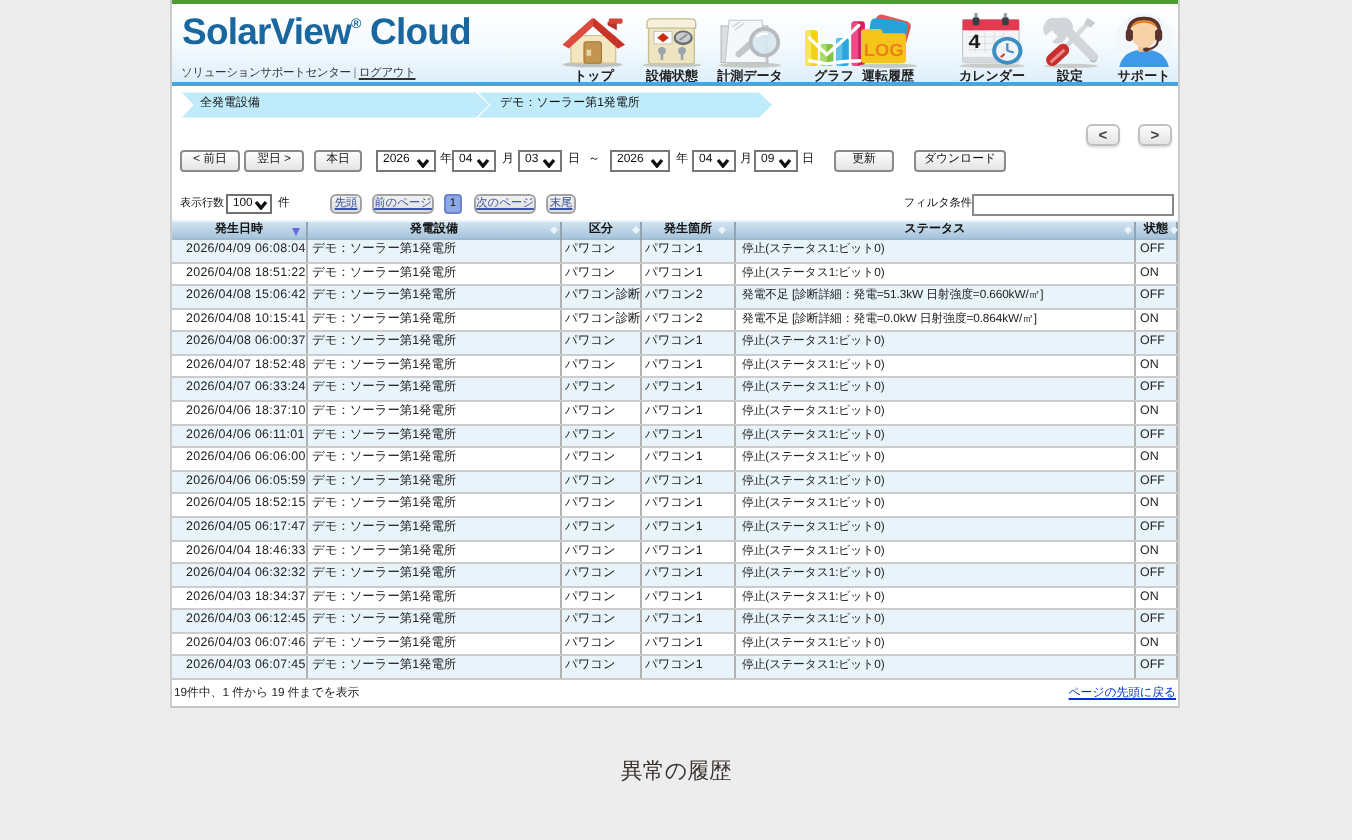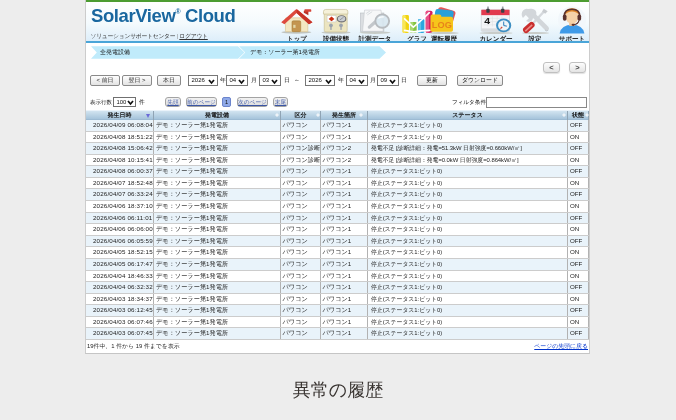--- a/index.html
+++ b/index.html
@@ -42,21 +42,21 @@
 .c1 { width:68px; padding-left:7px; letter-spacing:0.16px; }
 .c2 { width:127px; padding-left:2px; }
 .c3 { width:40px; padding-left:1.5px; }
 .c4 { width:47px; padding-left:1.5px; }
 .c5 { width:200px; padding-left:3px; font-size:5.9px; letter-spacing:-0.05px; }
 .c6 { width:21px; padding-left:2px; }
 .foot { position:absolute; left:1px; top:342px; width:501px; font-size:5.9px; color:#222; }
 .foot .lnk { float:right; color:#0033cc; text-decoration:underline; }
 .caption { position:absolute; left:0; top:377px; width:676px; text-align:center; color:#383330; }
 .cap1 { font-size:16.5px; letter-spacing:-0.2px; line-height:17px; }
-.cap2 { font-size:18px; margin-top:1px; }
+.cap2 { font-size:11px; margin-top:1px; }
 .sort2 { position:absolute; top:1.5px; width:4px; height:6.5px; }
 </style>
 </head>
 <body>
 <div class="app">
   <div class="greenbar"></div>
   <div class="header">
     <div class="logo">SolarView<span class="reg">®</span> Cloud</div>
     <div class="links">ソリューションサポートセンター <span style="color:#888">|</span> <span class="u">ログアウト</span></div>
     <div class="nav">

